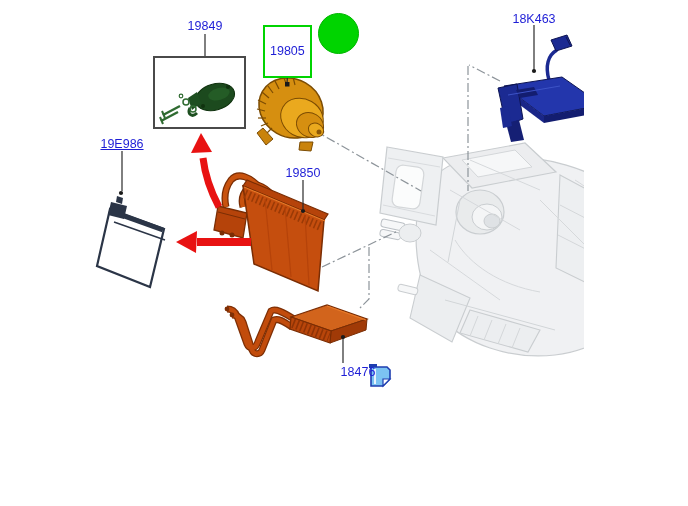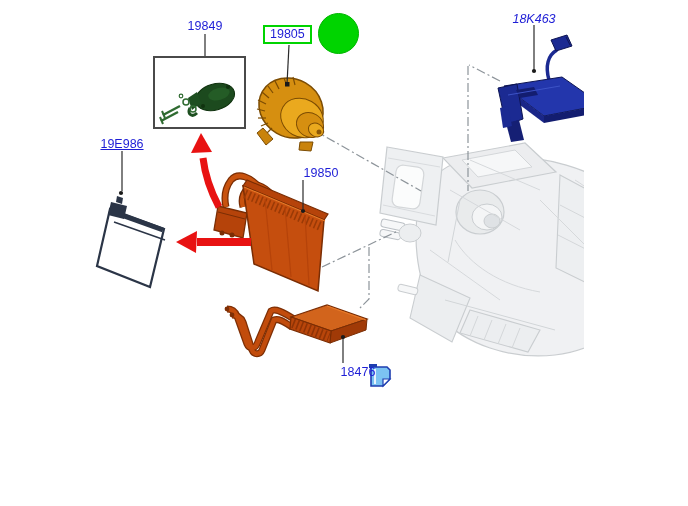--- a/index.html
+++ b/index.html
@@ -6,21 +6,21 @@
   .stage{
     position:relative;width:584px;height:506px;background:#ffffff;overflow:hidden;
     font-family:"Liberation Sans", sans-serif;
   }
   .stage svg.draw{position:absolute;left:0;top:0;}
   .callout{
     position:absolute;color:#1e1ed6;font-size:12.5px;line-height:14px;
     text-align:center;white-space:nowrap;cursor:pointer;
   }
   .callout.boxed{
-    border:2px solid #00d400;background:#ffffff;padding:0 5px;line-height:15px;
+    border:2px solid #00d400;background:#ffffff;padding:17px 5px;line-height:15px;
   }
   .marker{
     position:absolute;left:318px;top:13px;width:41px;height:41px;border-radius:50%;
     background:#00d400;border:1px solid #00b500;box-sizing:border-box;
   }
 </style>
 </head>
 <body>
 
 <div class="stage">
@@ -201,21 +201,21 @@
     <polygon points="383,379 390,379 383,386" fill="#ffffff" stroke="#1e3eb0" stroke-width="1.2"></polygon>
   </g>
 </svg>
 
   <div class="callout" style="left:175px;top:19px;width:60px;">19849</div>
 
   <div class="callout boxed" style="left:263px;top:25px;">19805</div>
 
   <div class="marker"></div>
 
-  <div class="callout" style="left:504px;top:12px;width:60px;font-style:italic;">18K463</div>
+  <div class="callout" style="left:504px;top:12px;width:60px;">18K463</div>
 
   <div class="callout" style="left:92px;top:137px;width:60px;text-decoration:underline;">19E986</div>
 
-  <div class="callout" style="left:291px;top:166px;width:60px;">19850</div>
+  <div class="callout" style="left:273px;top:166px;width:60px;">19850</div>
 
   <div class="callout" style="left:328px;top:365px;width:60px;">18476</div>
 
 </div>
 
 </body></html>

